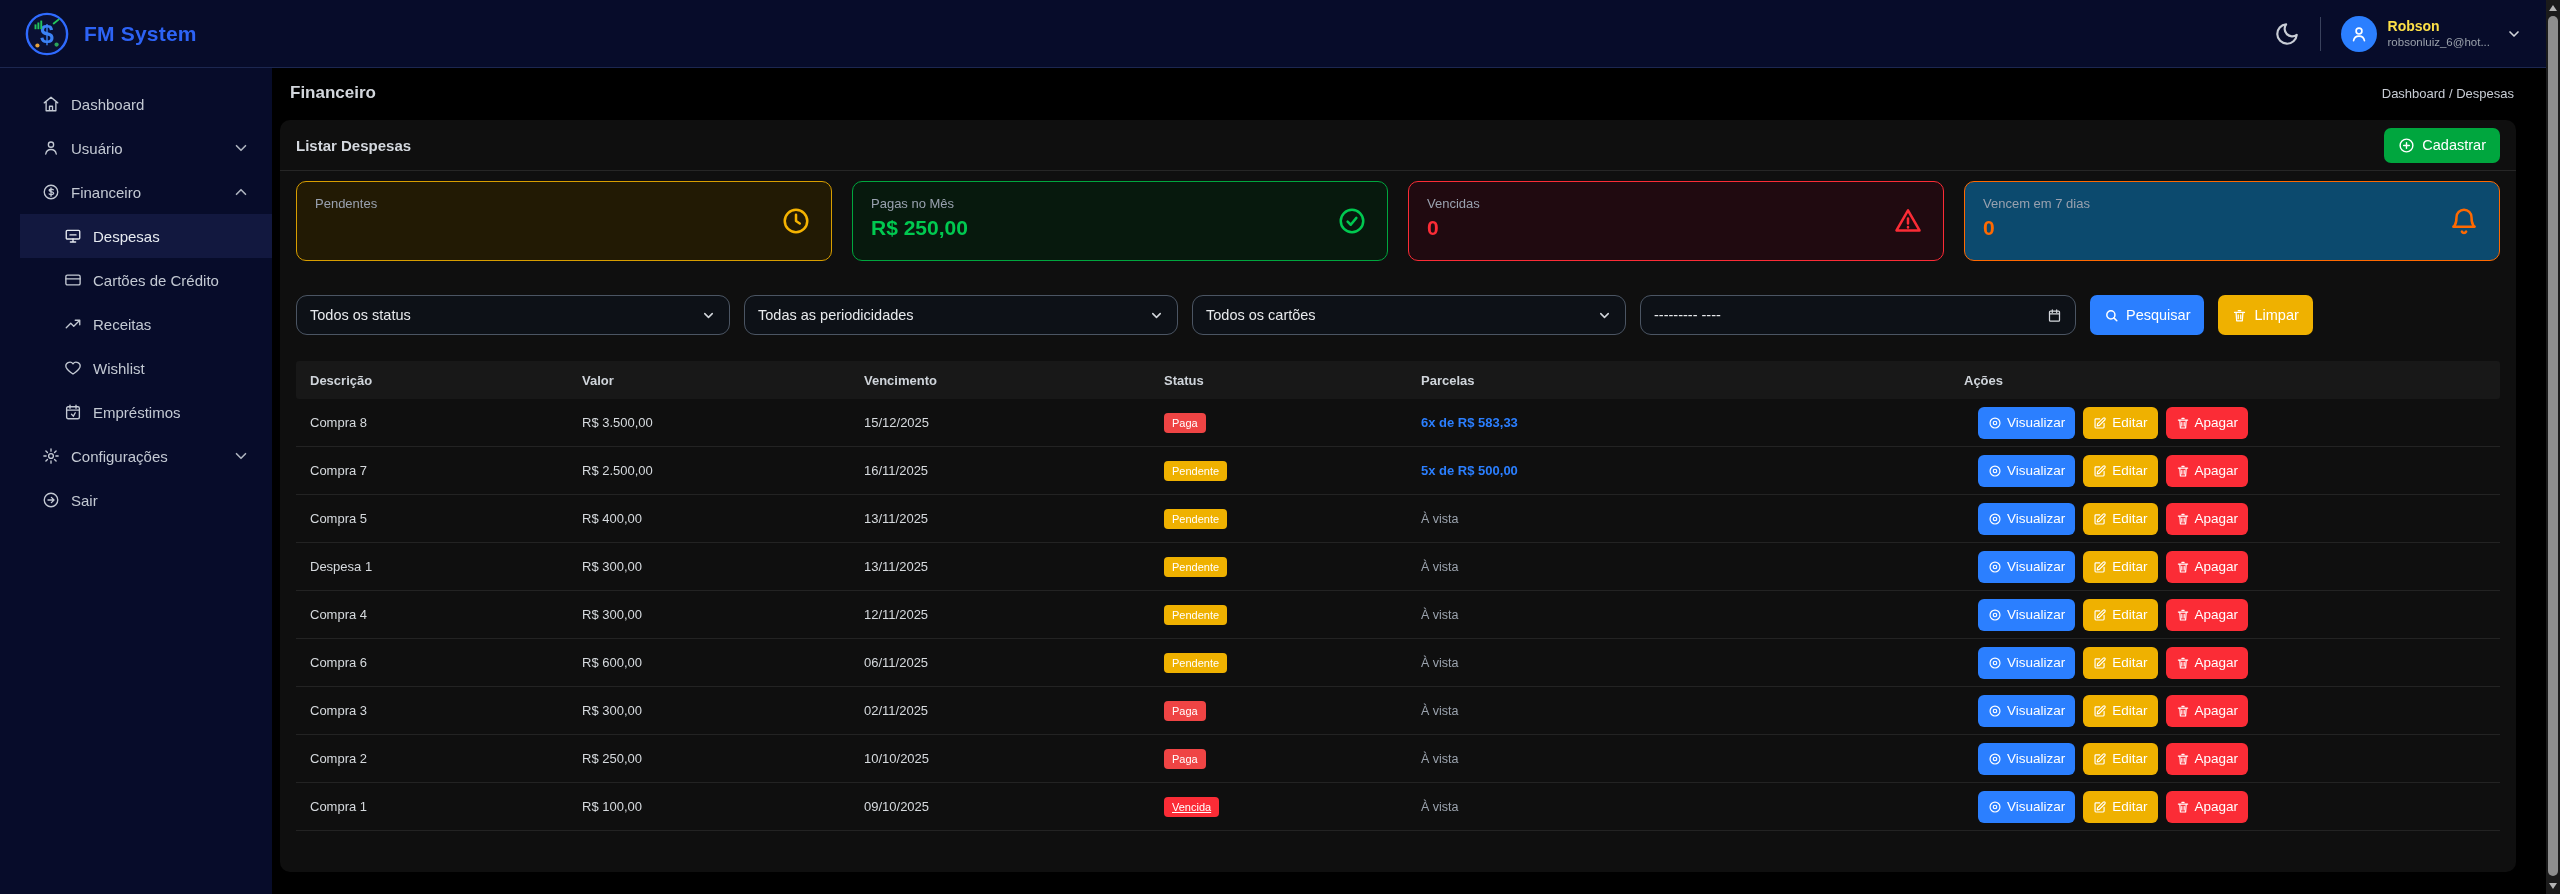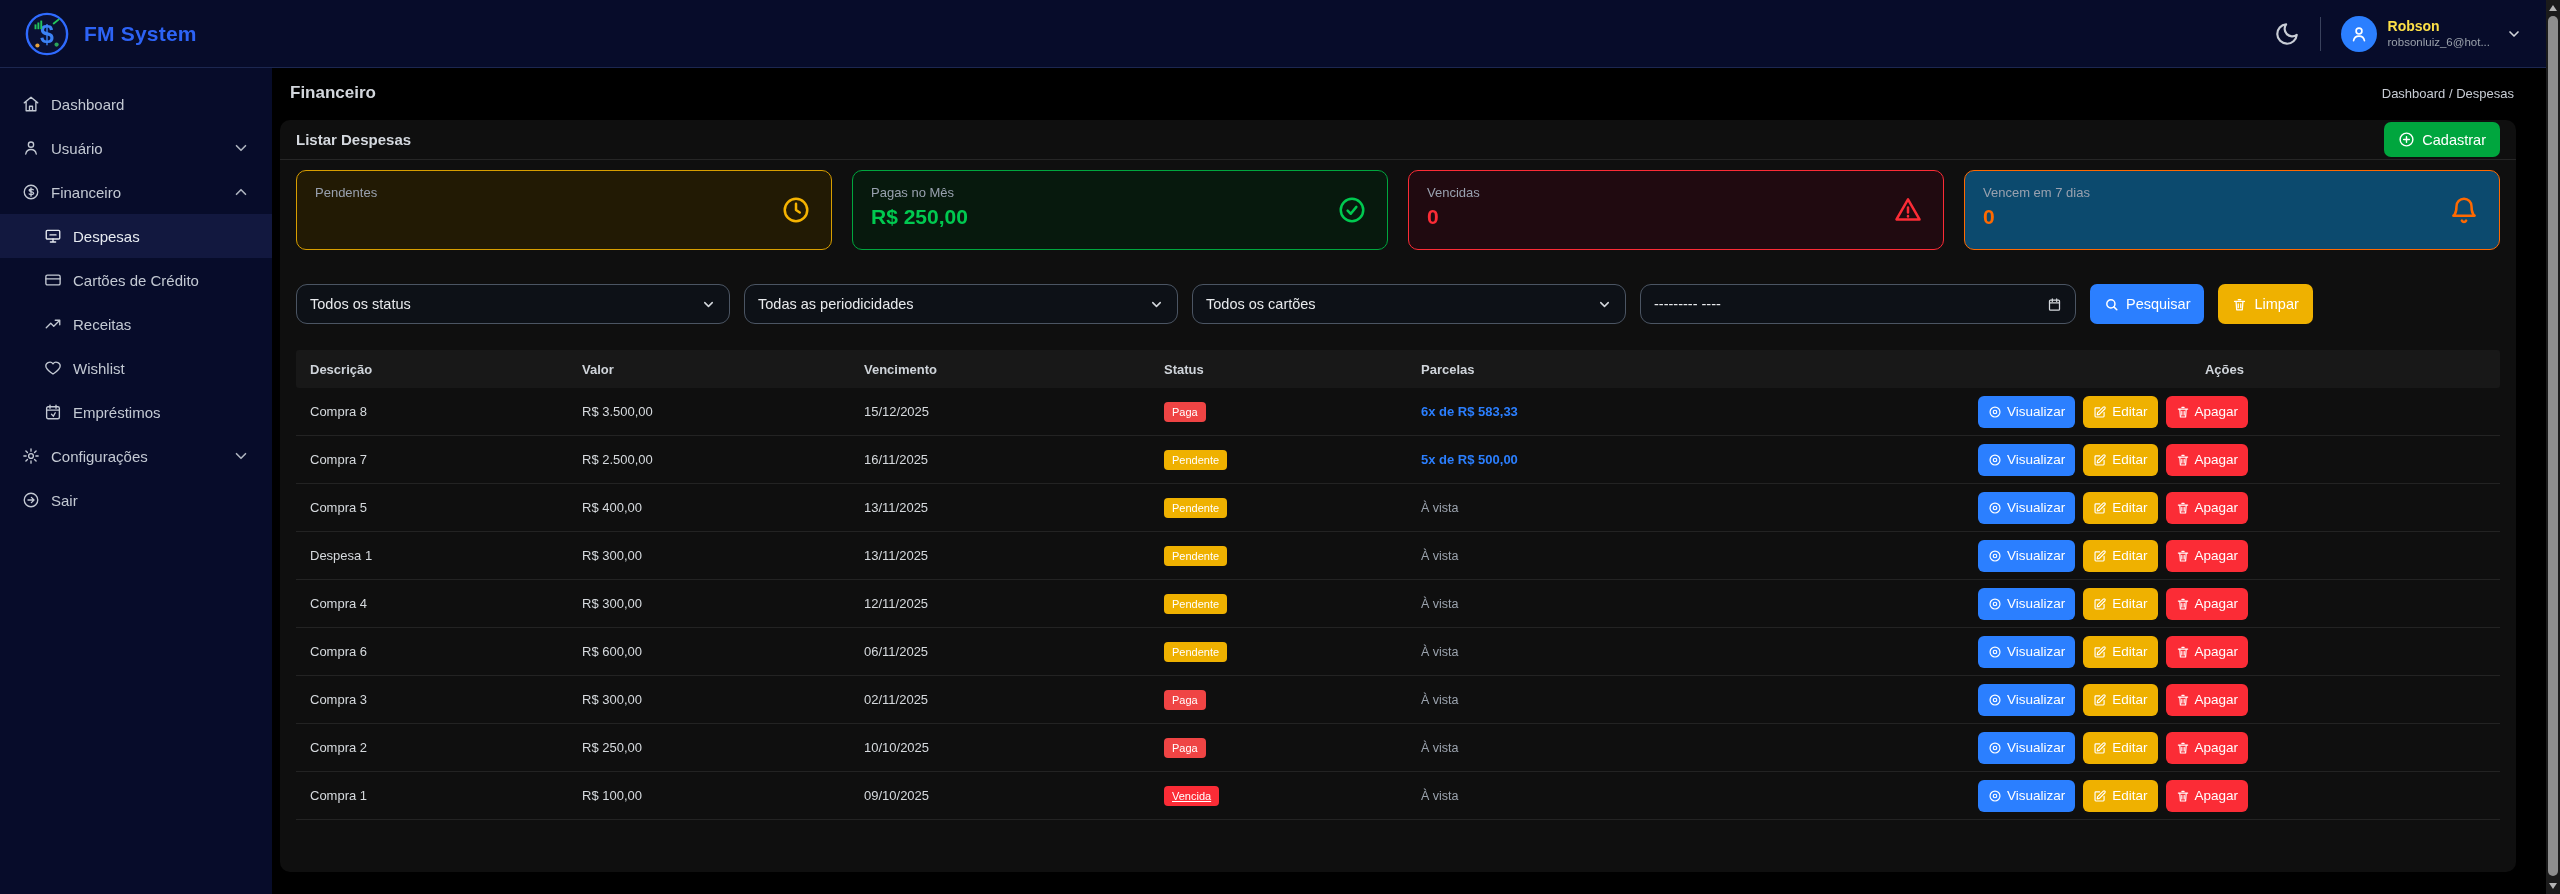--- a/index.html
+++ b/index.html
@@ -17,37 +17,37 @@
   .tb-divider { width:1px; height:34px; background:#39415c; margin:0 20px; }
   .avatar { width:36px; height:36px; border-radius:50%; background:#2b7fff; display:flex;
             align-items:center; justify-content:center; color:#fff; }
   .user-block { margin-left:11px; line-height:1.25; }
   .user-name { font-size:14px; font-weight:bold; color:#fde047; }
   .user-email { font-size:11.5px; color:#9aa1ab; }
   .user-chevron { width:16px; height:16px; color:#cfd3d8; margin-left:16px; cursor:pointer; }
 
   
   .sidebar { position:absolute; left:0; top:68px; bottom:0; width:272px; background:#070c2a; z-index:2; }
-  .nav { padding-top:14px; }
+  .nav { padding-top:14px;padding-left:20px; }
   .nav-item { display:flex; align-items:center; gap:11px; height:44px; padding:0 22px;
               font-size:15px; color:#c3c9d3; cursor:pointer; }
   .nav-item.sub { padding-left:44px; }
   .nav-item.active { background:#12183f; color:#e6eaf0; }
   .nav-item svg { width:18px; height:18px; flex:none; }
   .nav-chevron { margin-left:auto; width:15px; height:15px; color:#aeb4bf; }
 
   
   .main { position:absolute; left:272px; top:68px; right:14px; bottom:0; background:#000; }
   .title-row { height:50px; display:flex; align-items:center; justify-content:space-between;
                padding:0 32px 0 18px; }
   .page-title { font-size:17px; font-weight:bold; color:#d2d6dc; }
   .breadcrumb { font-size:13px; color:#c8cdd5; }
 
   .panel { margin:2px 30px 0 8px; height:752px; background:#0f0f0f; border-radius:10px; }
-  .panel-header { height:40px; padding:0 16px; border-bottom:1px solid #262626; display:flex;
+  .panel-header { height:51px; padding:0 16px; border-bottom:1px solid #262626; display:flex;
                   align-items:center; justify-content:space-between; }
   .panel-title { font-size:15px; font-weight:bold; color:#d4d8de; }
   .btn { border:none; border-radius:7px; color:#fff; display:inline-flex; align-items:center;
          gap:7px; cursor:pointer; font-family:inherit; }
   .btn svg { flex:none; }
   .btn-register { background:#00a63e; height:35px; padding:16px 14px; font-size:14.5px; }
 
   
   .cards { display:flex; gap:20px; padding:10px 16px 0; }
   .card { flex:1; height:80px; border-radius:10px; border:1px solid; padding:14px 18px; position:relative; }
@@ -75,21 +75,21 @@
   .btn-search { background:#2b7fff; height:40px; padding:0 14px; font-size:14.5px; }
   .btn-clear  { background:#efb100; height:40px; padding:0 14px; font-size:14.5px; }
 
   
   .table-wrap { margin:26px 16px 0; }
   .thead, .trow { display:grid; grid-template-columns:272px 282px 300px 257px 557px 280px 1fr;
                   align-items:center; }
   .thead { height:38px; background:#181818; border-radius:3px; font-size:13px; color:#cfd4da;
            font-weight:bold; }
   .thead > div, .trow > div { padding-left:14px; }
-  .th-actions { text-align:right; padding-left:0 !important; }
+  .th-actions { text-align:left; padding-left:0 !important; }
   .trow { height:48px; border-bottom:1px solid #232323; font-size:13px; color:#d6dade; }
   .badge { display:inline-block; padding:4px 8px; border-radius:4px; font-size:11px; color:#fff; }
   .badge.paid { background:#ef4444; }
   .badge.pending { background:#efb100; }
   .badge.overdue { background:#fb2c36;text-decoration:underline; }
   .installments.link { color:#2b7fff; font-weight:bold; }
   .installments.plain { color:#9ba3ae; font-size:12.5px; }
   .actions-cell { display:flex; gap:8px; }
   .btn-action { height:31px; padding:16px 10px; border-radius:6px; font-size:13.5px; gap:5px; }
   .btn-view { background:#2b7fff; }

